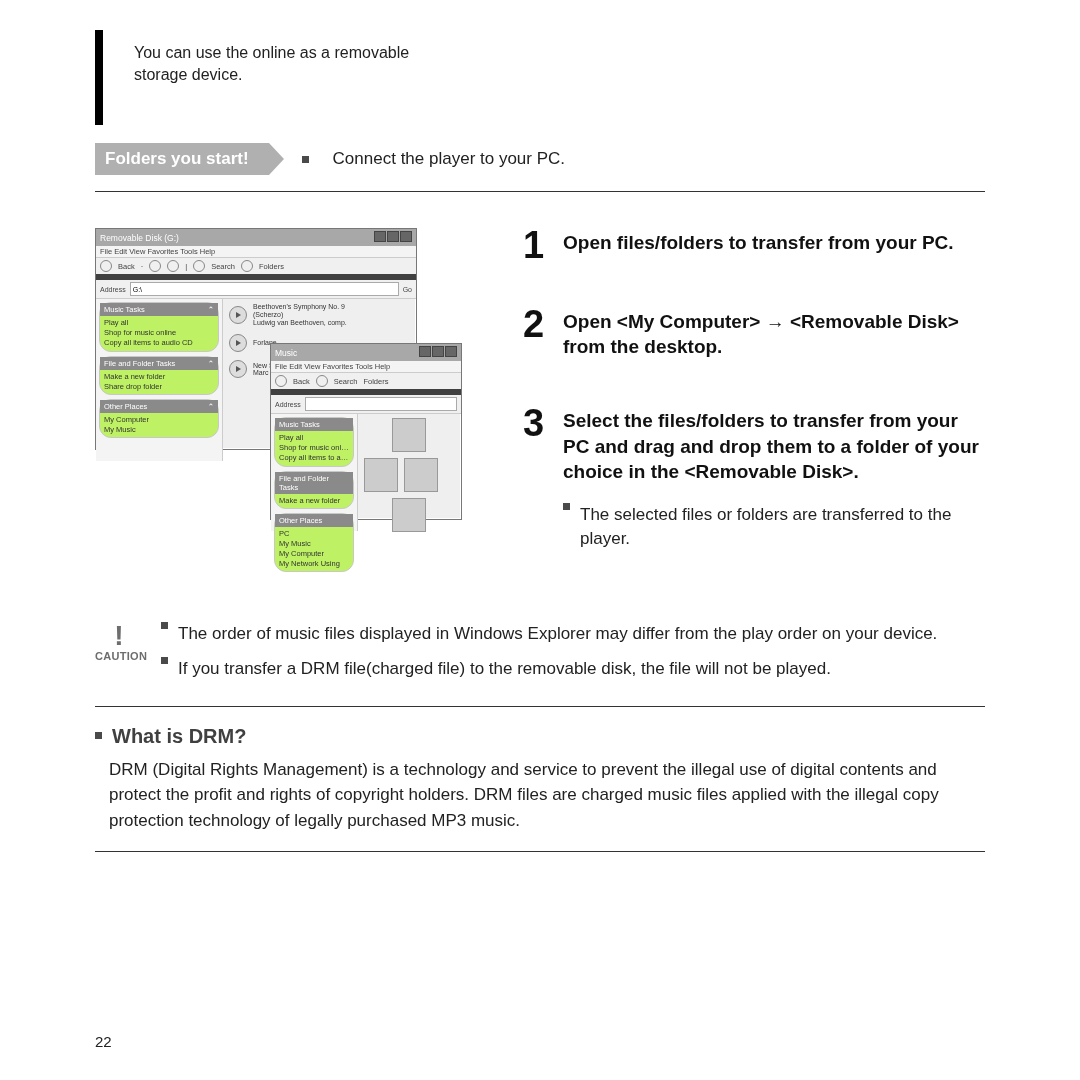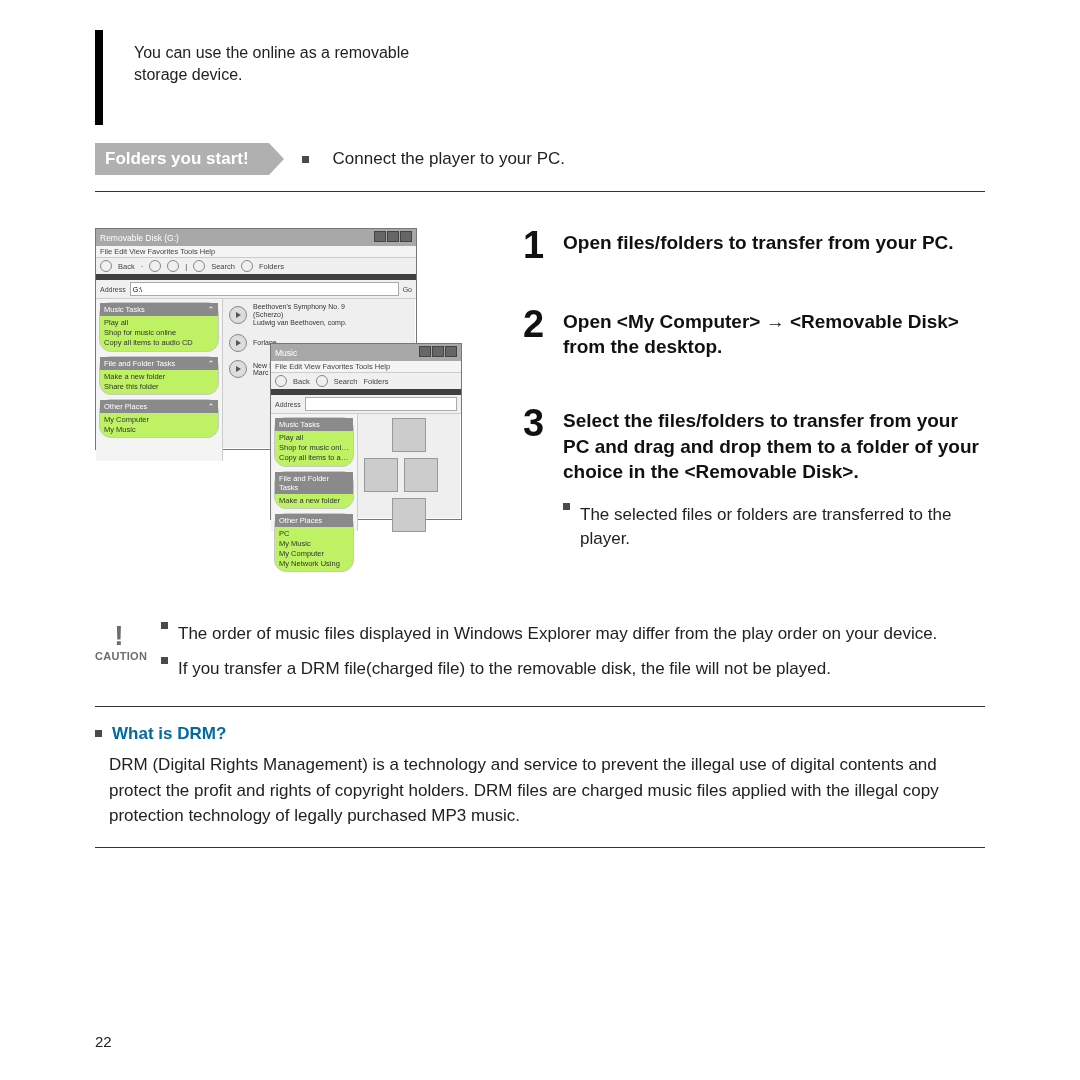--- a/index.html
+++ b/index.html
@@ -263,21 +263,21 @@
     display:flex; gap:10px; align-items:flex-start; margin-bottom:10px;
   }
 
   
   .drm{
     font-size:17px; line-height:1.5; margin-top:4px;
   }
   .drm-title-row{
     display:flex; gap:10px; align-items:center; margin-bottom:6px;
   }
-  .drm-title{ font-weight:700; font-size:17px; color:#0369a1; }
+  .drm-title{ font-weight:700; font-size:20px; color:#404040; }
   .drm .body{ margin-left:14px; }
 
   .page-num{
     position:absolute; left:95px; bottom:30px; font-size:15px; color:#222;
   }
 </style>
 </head>
 <body>
 
 <div class="page">
@@ -338,21 +338,21 @@
                 <div>Copy all items to audio CD</div>
               </div>
             </div>
             <div class="panel">
               <div class="ph">
                   <span>File and Folder Tasks</span>
                   <span>⌃</span>
                 </div>
               <div class="pb">
                 <div>Make a new folder</div>
-                <div>Share this folder</div>
+                <div>Share drop folder</div>
               </div>
             </div>
             <div class="panel">
               <div class="ph">
                   <span>Other Places</span>
                   <span>⌃</span>
                 </div>
               <div class="pb">
                 <div>My Computer</div>
                 <div>My Music</div>

